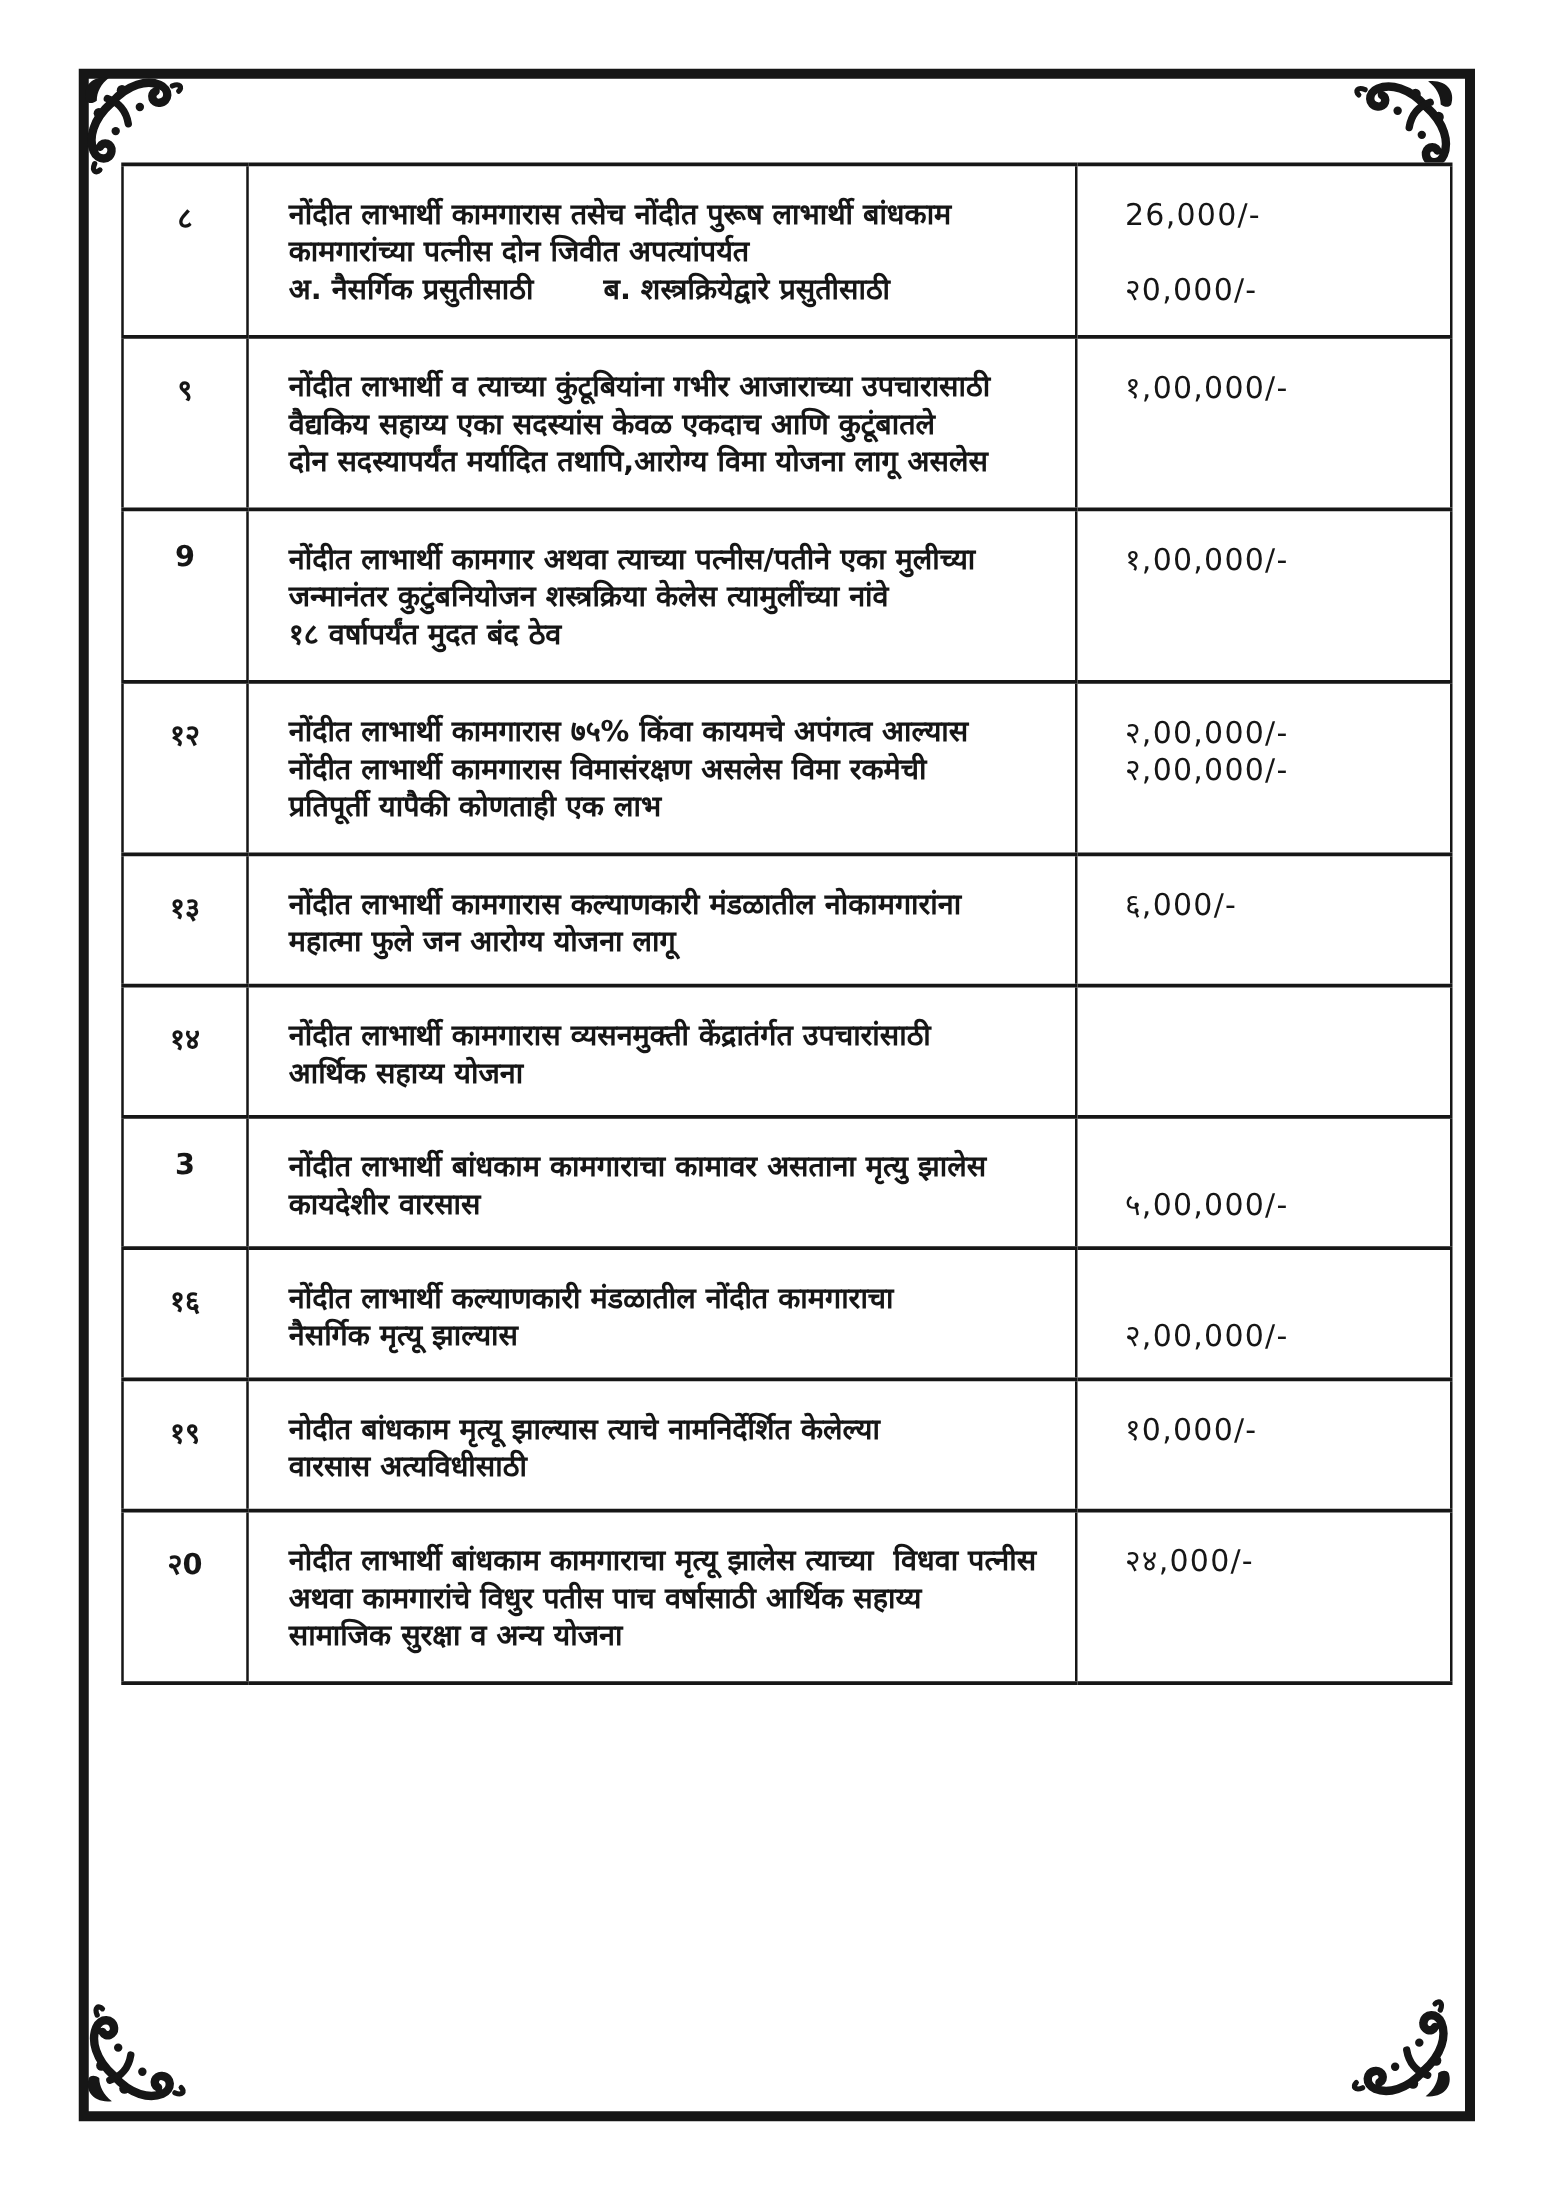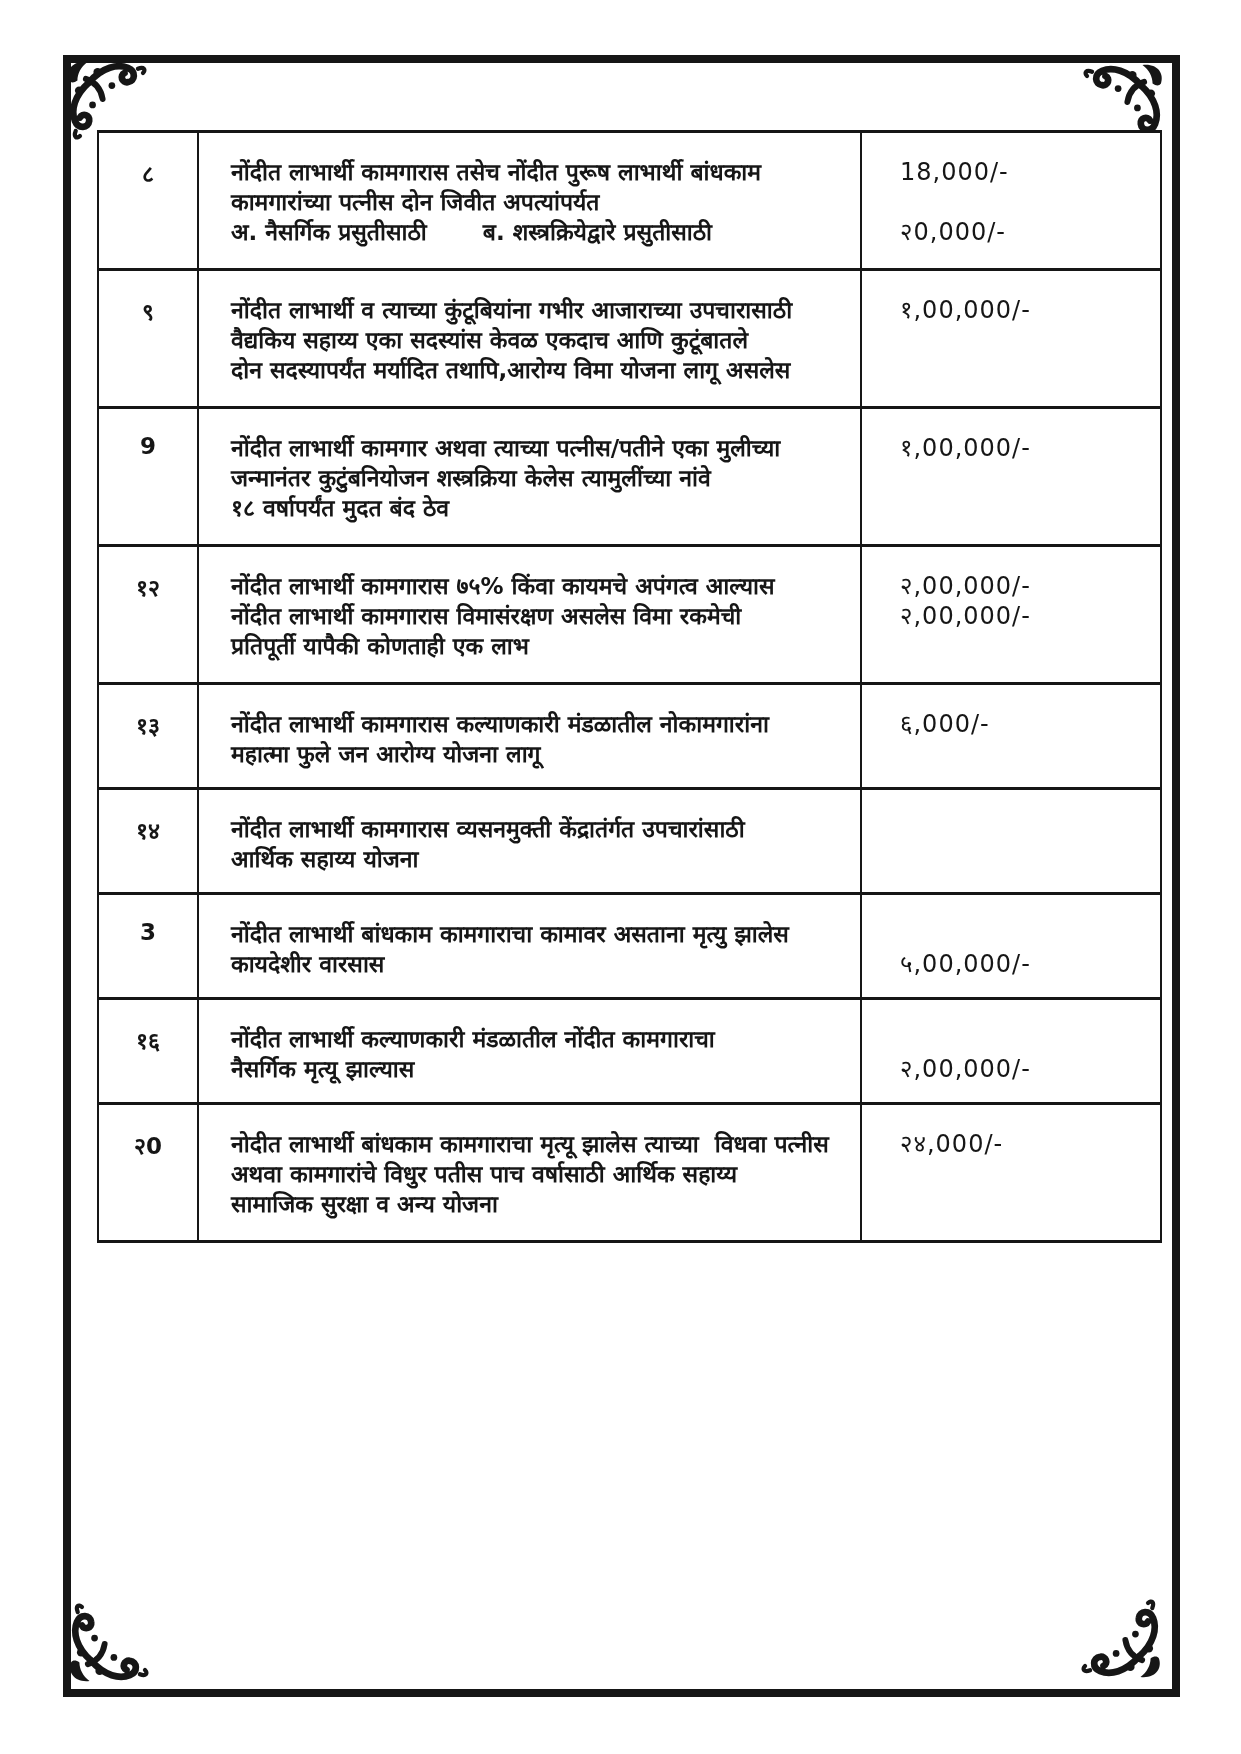--- a/index.html
+++ b/index.html
@@ -137,21 +137,21 @@
     </colgroup>
     <tbody id="benefits-tbody">
         <tr class="lines-3">
           <td class="col-no">८</td>
           <td class="col-desc">
             <div class="tline">नोंदीत लाभार्थी कामगारास तसेच नोंदीत पुरूष लाभार्थी बांधकाम</div>
             <div class="tline">कामगारांच्या पत्नीस दोन जिवीत अपत्यांपर्यत</div>
             <div class="tline">अ. नैसर्गिक प्रसुतीसाठी&nbsp;&nbsp;&nbsp;&nbsp;&nbsp;&nbsp; ब. शस्त्रक्रियेद्वारे प्रसुतीसाठी</div>
           </td>
           <td class="col-amt">
-            <div class="aline">18,000/-</div>
+            <div class="aline">26,000/-</div>
             <div class="aline">&nbsp;</div>
             <div class="aline">२0,000/-</div>
           </td>
         </tr>
         <tr class="lines-3">
           <td class="col-no">९</td>
           <td class="col-desc">
             <div class="tline">नोंदीत लाभार्थी व त्याच्या कुंटूबियांना गभीर आजाराच्या उपचारासाठी</div>
             <div class="tline">वैद्यकिय सहाय्य एका सदस्यांस केवळ एकदाच आणि कुटूंबातले</div>
             <div class="tline">दोन सदस्यापर्यंत मर्यादित तथापि,आरोग्य विमा योजना लागू असलेस</div>
@@ -216,20 +216,30 @@
           <td class="col-no">१६</td>
           <td class="col-desc">
             <div class="tline">नोंदीत लाभार्थी कल्याणकारी मंडळातील नोंदीत कामगाराचा</div>
             <div class="tline">नैसर्गिक मृत्यू झाल्यास</div>
           </td>
           <td class="col-amt">
             <div class="aline">&nbsp;</div>
             <div class="aline">२,00,000/-</div>
           </td>
         </tr>
+        <tr class="lines-2">
+          <td class="col-no">१९</td>
+          <td class="col-desc">
+            <div class="tline">नोदीत बांधकाम मृत्यू झाल्यास त्याचे नामनिर्देर्शित केलेल्या</div>
+            <div class="tline">वारसास अत्यविधीसाठी</div>
+          </td>
+          <td class="col-amt">
+            <div class="aline">१0,000/-</div>
+          </td>
+        </tr>
         <tr class="lines-3">
           <td class="col-no">२0</td>
           <td class="col-desc">
             <div class="tline">नोदीत लाभार्थी बांधकाम कामगाराचा मृत्यू झालेस त्याच्या&nbsp; विधवा पत्नीस</div>
             <div class="tline">अथवा कामगारांचे विधुर पतीस पाच वर्षासाठी आर्थिक सहाय्य</div>
             <div class="tline">सामाजिक सुरक्षा व अन्य योजना</div>
           </td>
           <td class="col-amt">
             <div class="aline">२४,000/-</div>
           </td>

